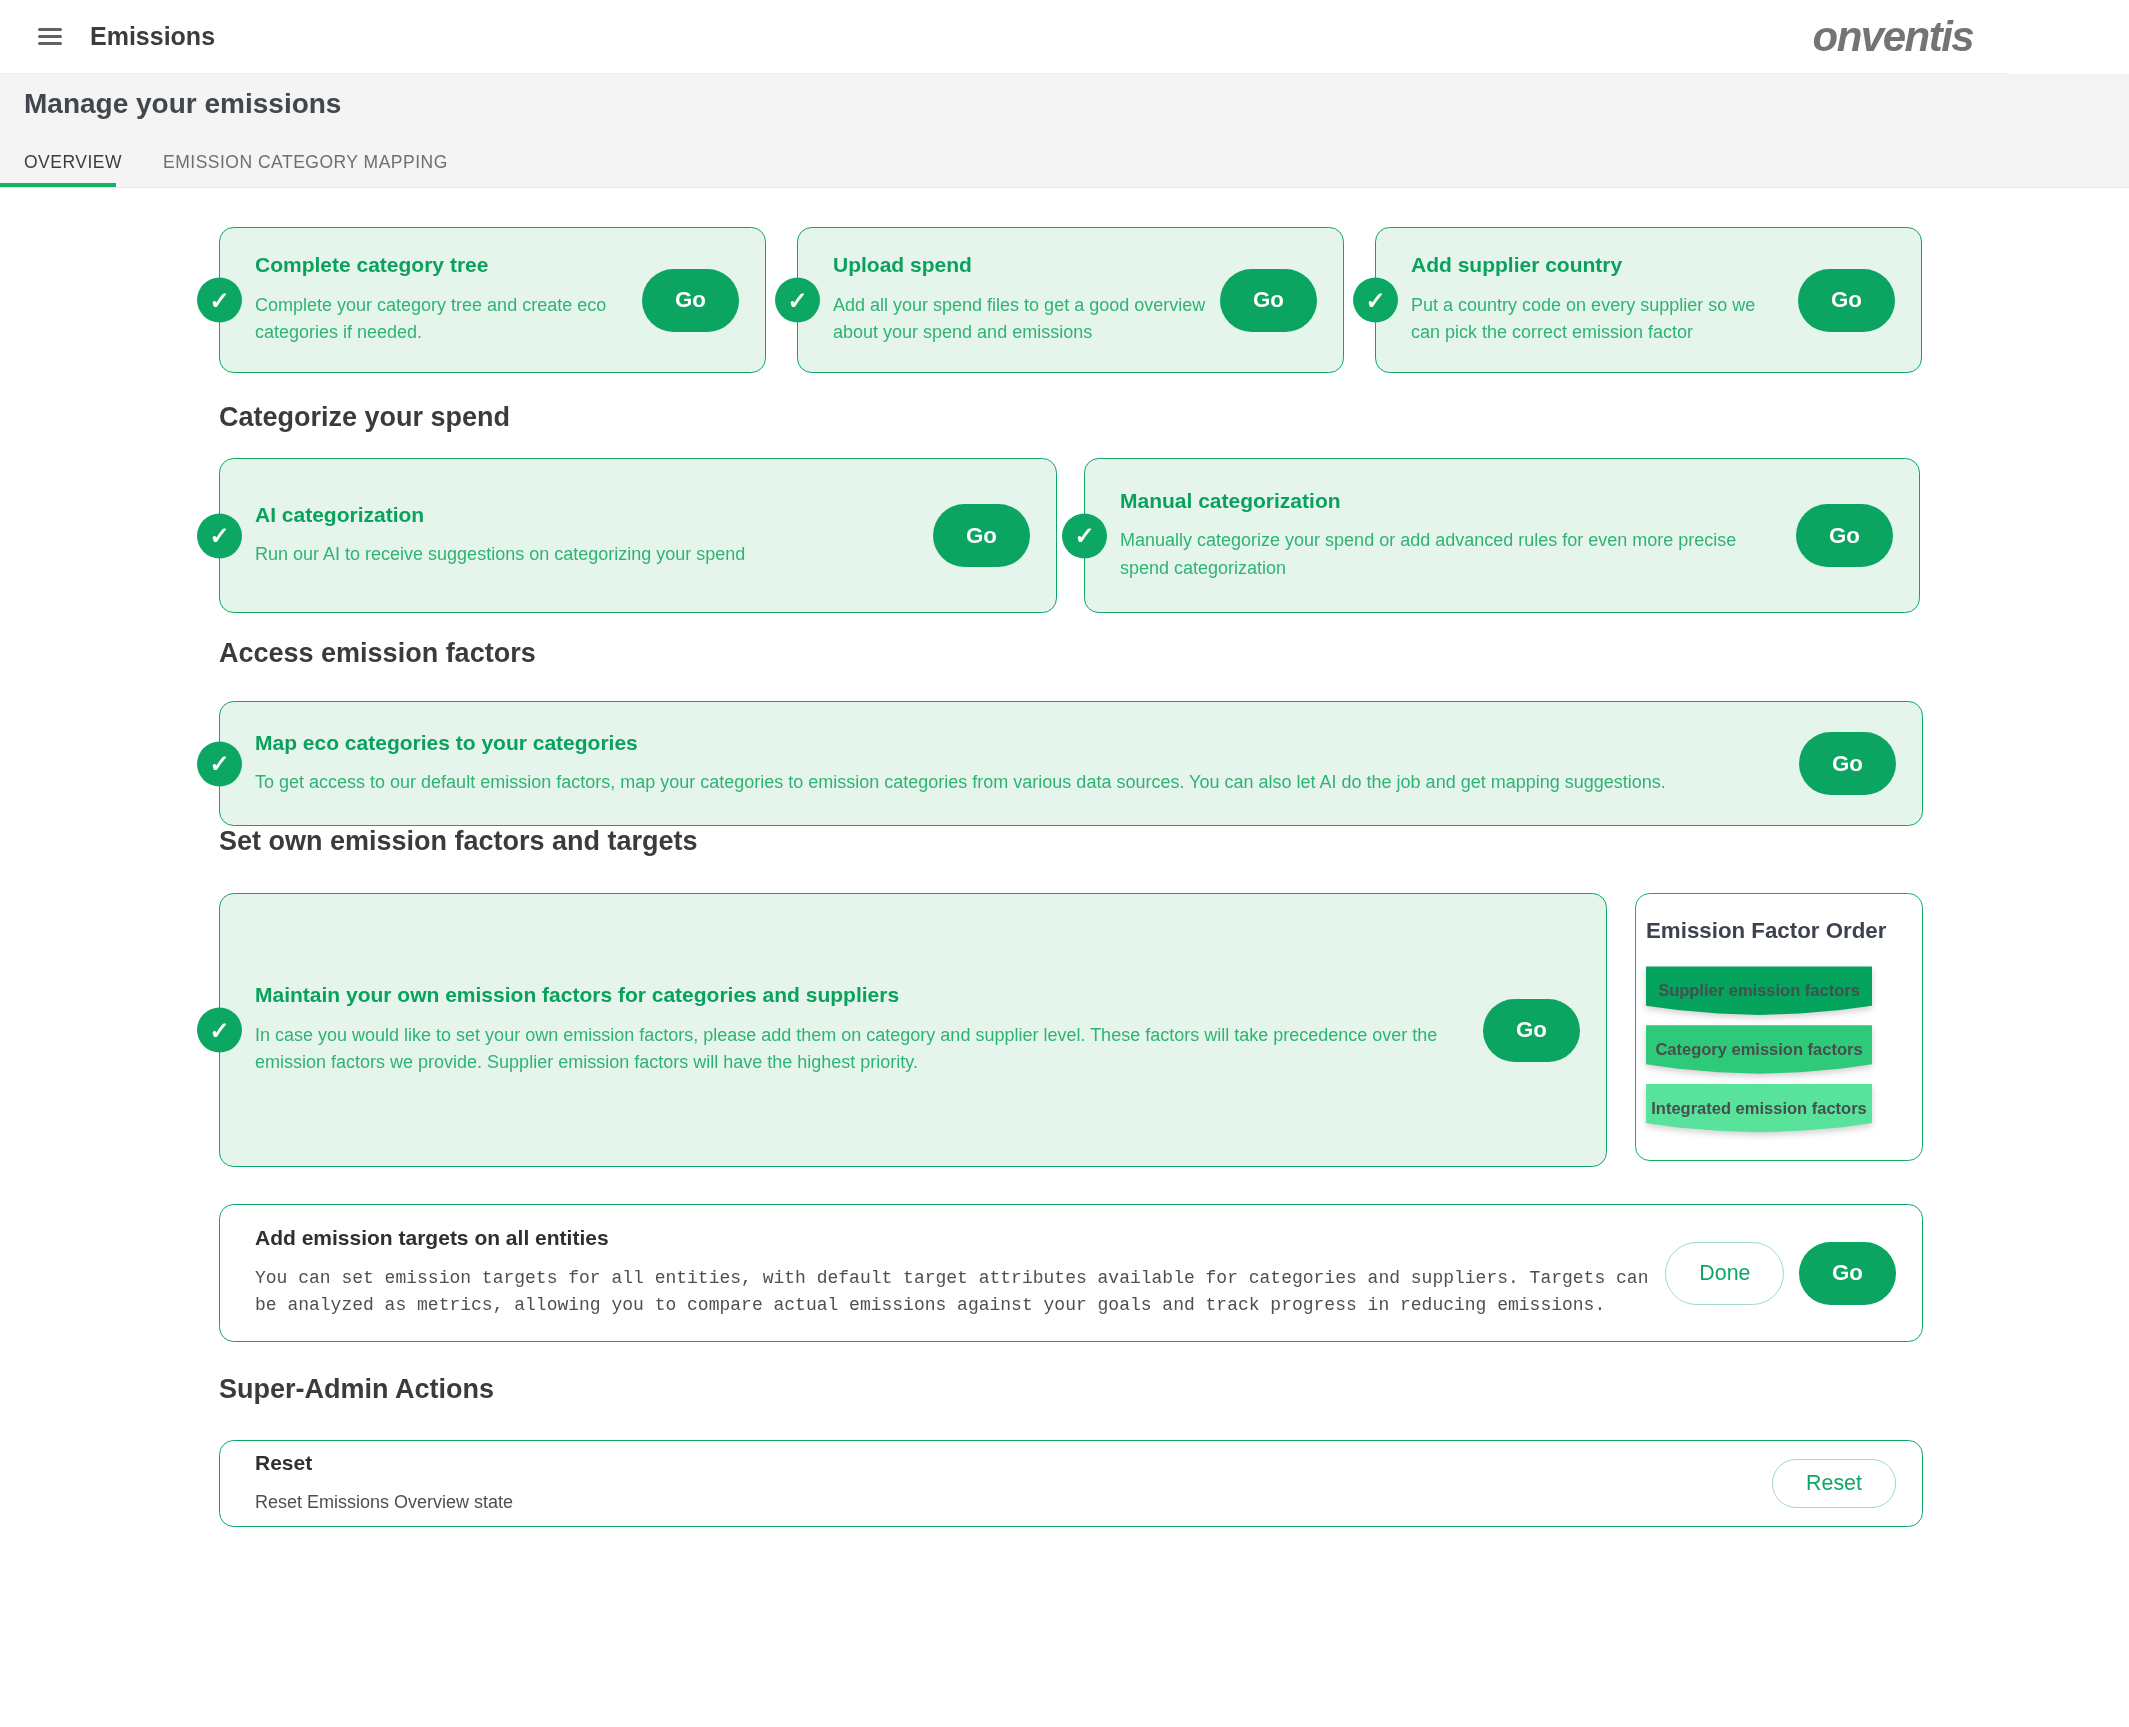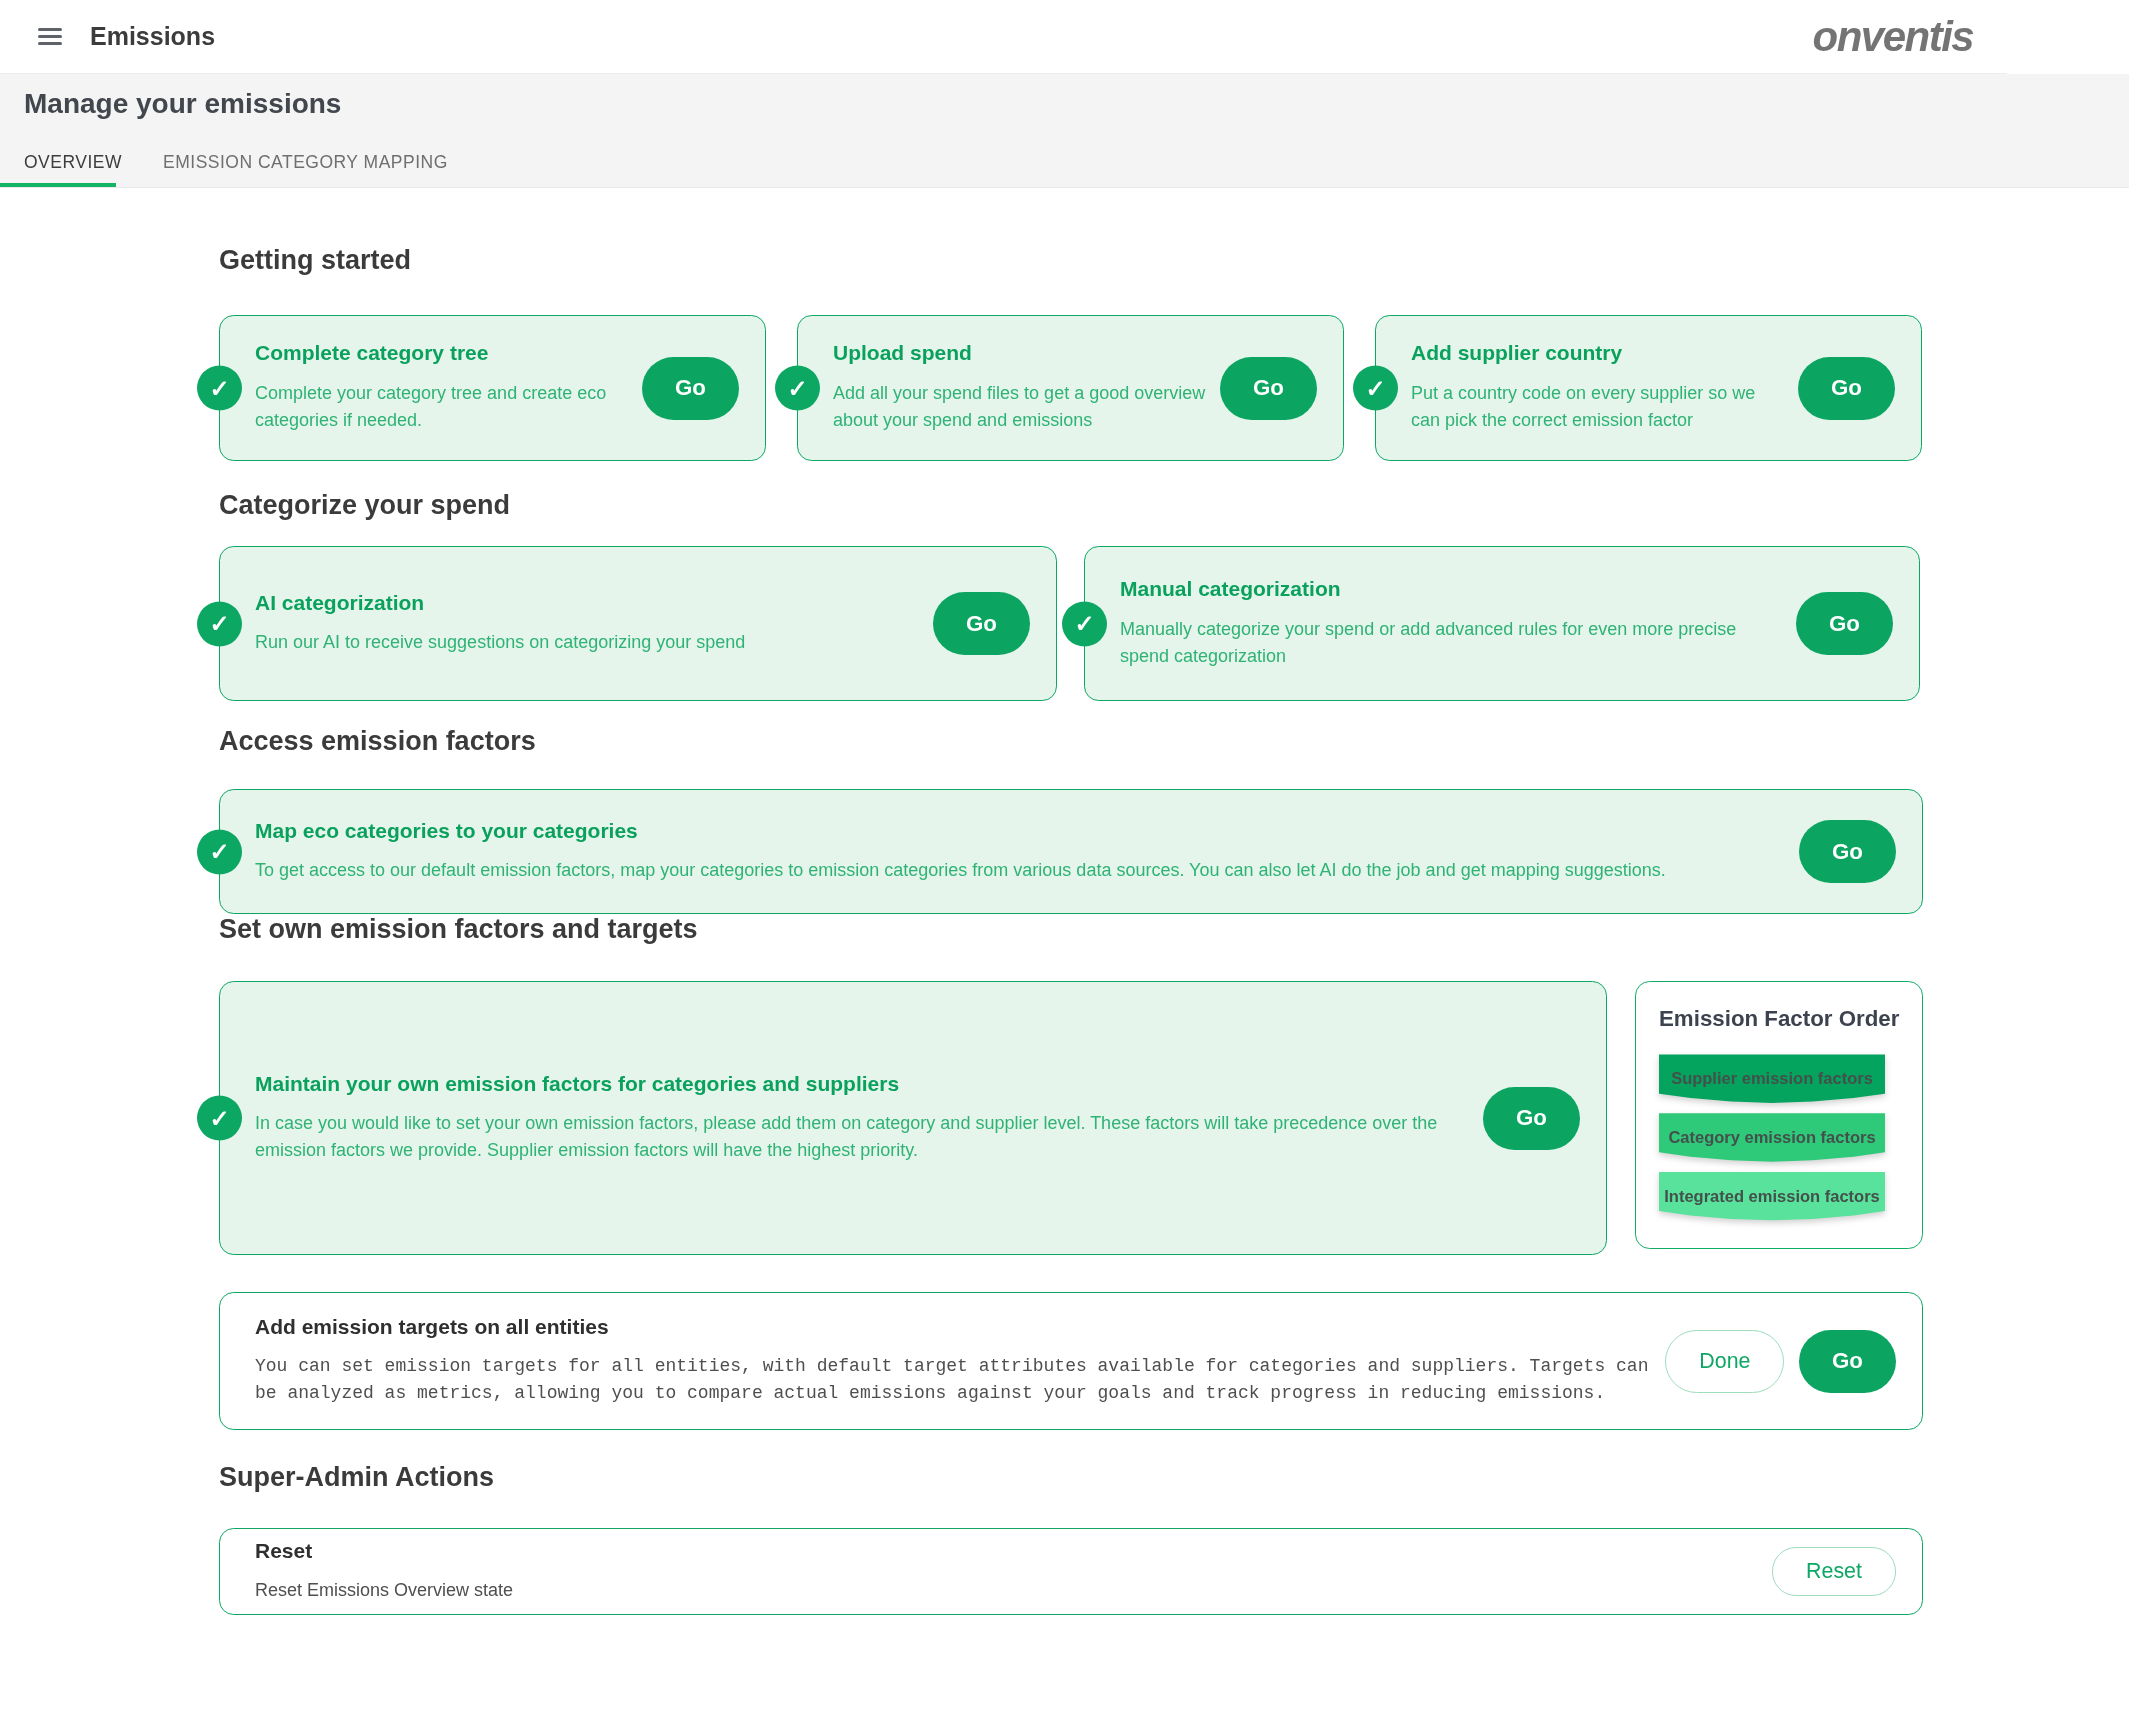--- a/index.html
+++ b/index.html
@@ -58,21 +58,21 @@
   .row-getting .card + .card { margin-left: 31px; }
 
   .row-categorize .card-a { width: 838px; height: 155px; margin-right: 27px; }
   .row-categorize .card-b { width: 836px; height: 155px; }
 
   .row-access .card { width: 1704px; height: 125px; }
 
   .row-setown { display: flex; align-items: flex-start; }
   .big-card { width: 1388px; height: 274px; margin-right: 28px; }
 
-  .efo-panel { width: 288px; height: 268px; background: #fff; border: 1.5px solid #0fae67; border-radius: 14.6px; padding: 24px 0 0 23px; }
+  .efo-panel { width: 288px; height: 268px; background: #fff; border: 1.5px solid #0fae67; border-radius: 14.6px; padding: 24px 0 0 10px; }
   .efo-title { font-size: 22.3px; font-weight: bold; color: #3d434e; }
   .ribbons { margin-top: 22.3px; }
   .ribbon-wrap { filter: drop-shadow(0 3.4px 3.4px rgba(0,0,0,0.18)); width: 226px; margin-bottom: 9.7px; }
   .ribbon { height: 49px; display: flex; align-items: center; justify-content: center; font-size: 16.5px; font-weight: bold; color: #44504b;
             clip-path: polygon(0 0, 100% 0, 100% 80%, 86% 89%, 68% 96%, 50% 99%, 32% 96%, 14% 89%, 0 80%); }
   .r1 { background: #04a45e; }
   .r2 { background: #2fc97a; }
   .r3 { background: #58e29b; }
 
   .row-targets .card { width: 1704px; height: 138px; }
@@ -101,21 +101,20 @@
   <div class="page-title">Manage your emissions</div>
   <div class="tabs">
     <div class="tab active">OVERVIEW</div>
     <div class="tab">EMISSION CATEGORY MAPPING</div>
   </div>
   <div class="tab-underline"></div>
 </div>
 
 <div class="main">
 
-  <h2 class="section-heading mt-getting">Getting started</h2>
   <div class="cards-row row-getting mt-row1">
     <div class="card">
       <div class="check">
           <span>✓</span>
         </div>
       <div class="card-body">
         <div class="card-title">Complete category tree</div>
         <div class="card-desc">Complete your category tree and create eco categories if needed.</div>
       </div>
       <button class="go-btn">Go</button>

